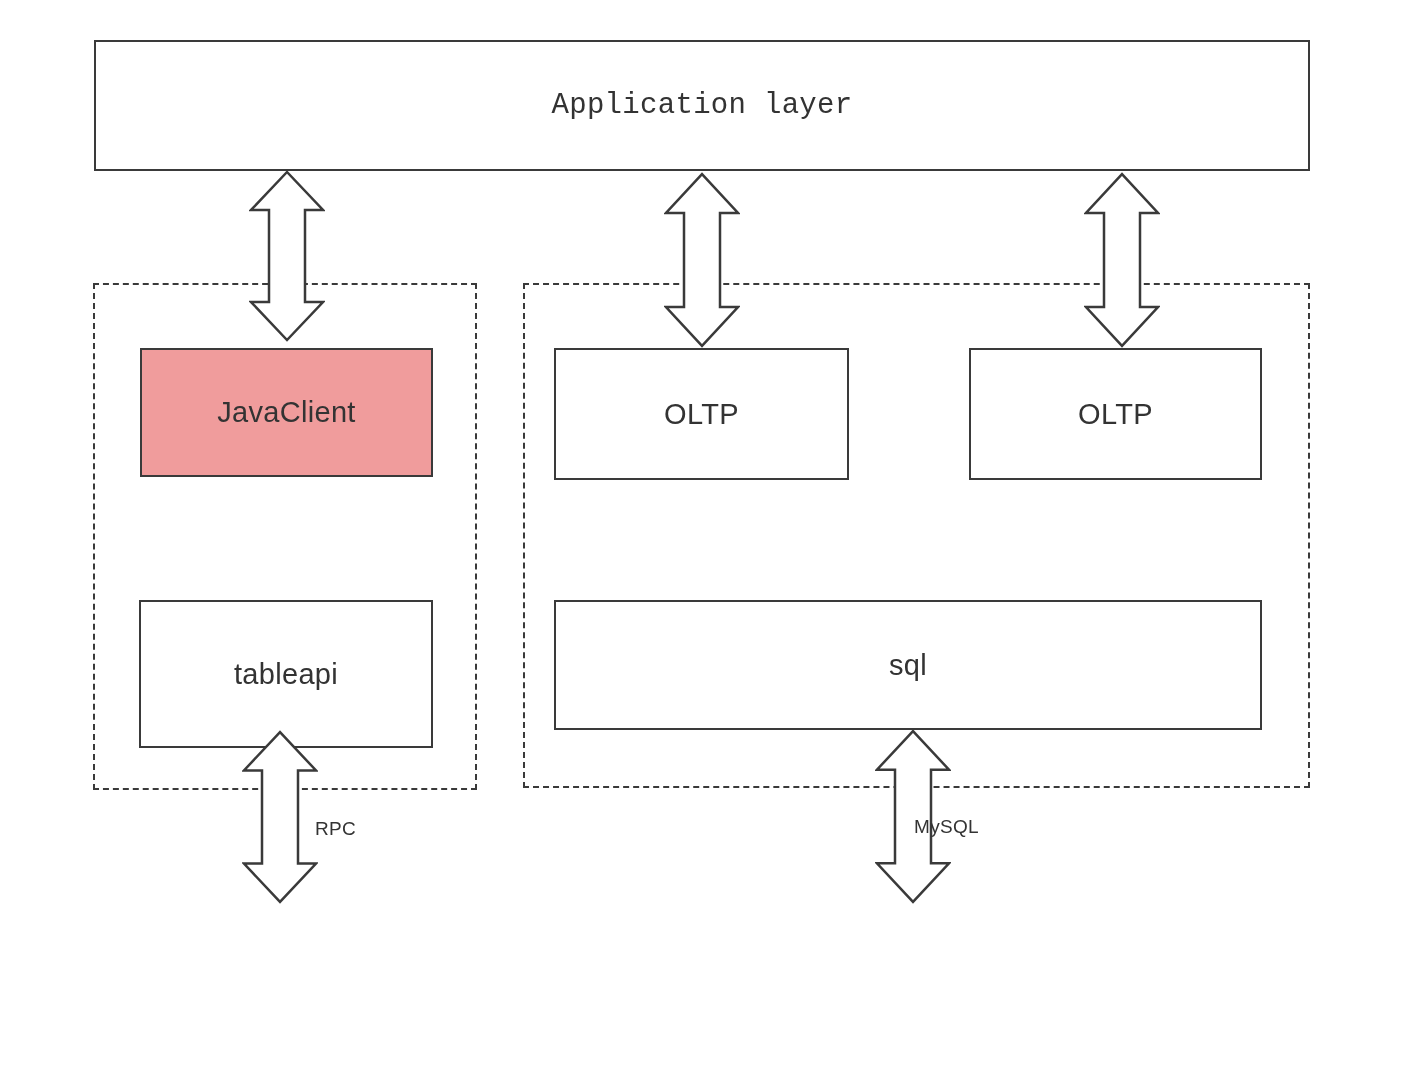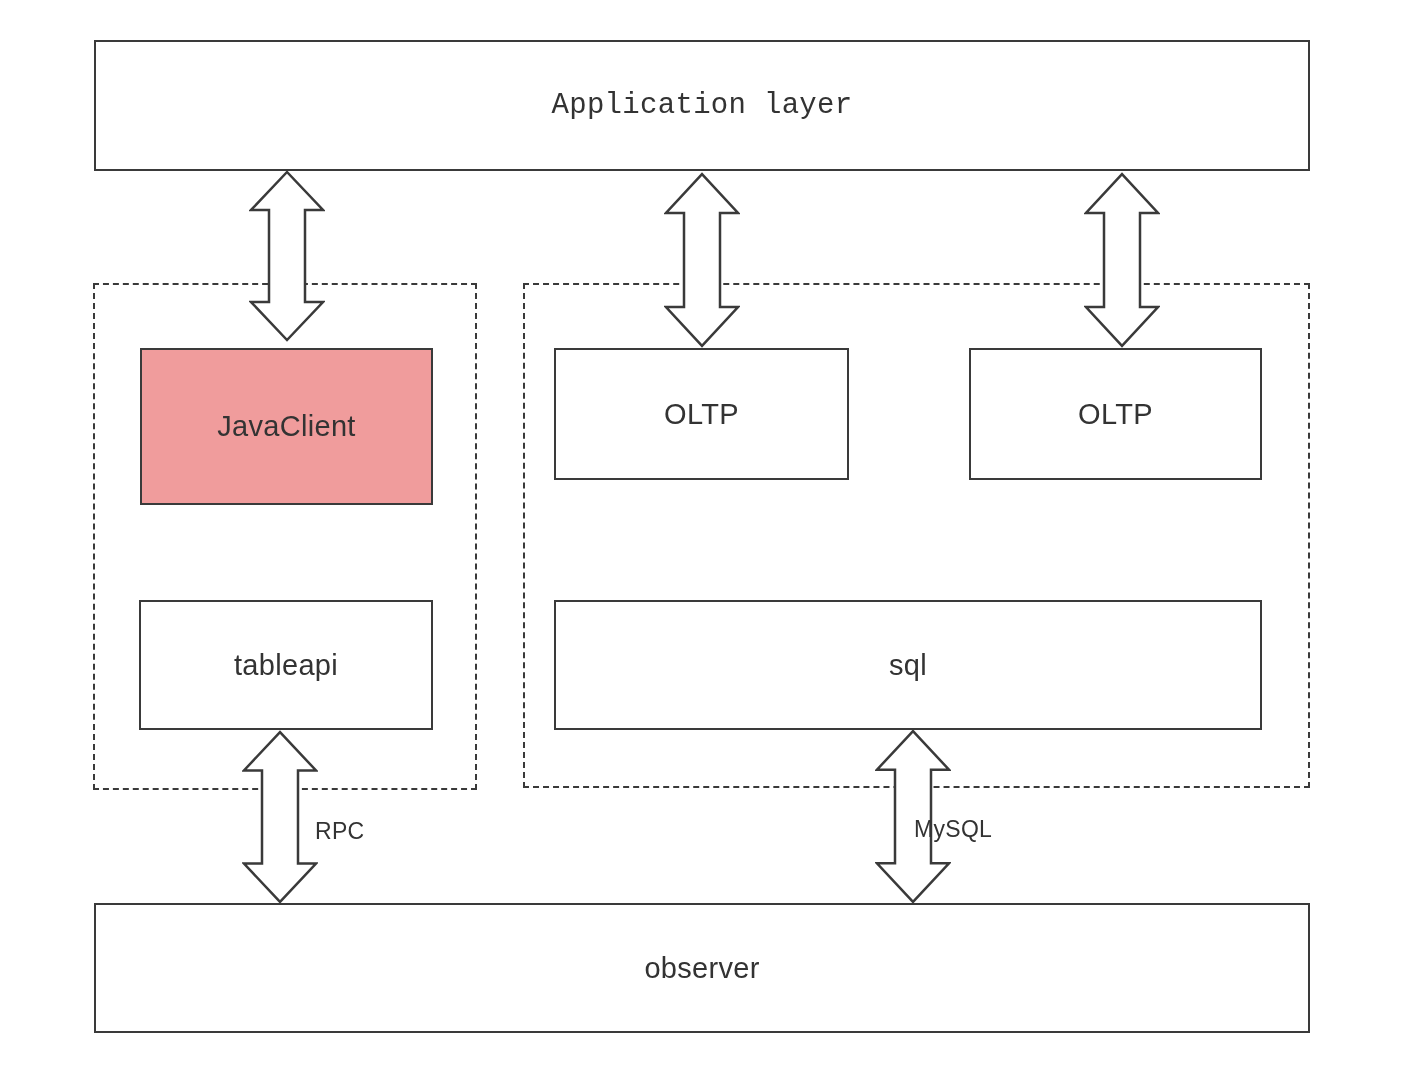--- a/index.html
+++ b/index.html
@@ -40,32 +40,32 @@
   .arrow {
     position: absolute;
   }
   .arrow svg {
     display: block;
     width: 100%;
     height: 100%;
   }
   .edge-label {
     position: absolute;
-    font-size: 23px;
+    font-size: 19px;
     color: #333333;
     white-space: nowrap;
     letter-spacing: 0.3px;
   }
   
   #app-layer   { left: 94px;  top: 40px;  width: 1216px; height: 131px; font-family: Liberation Mono, monospace; }
   #observer    { left: 94px;  top: 903px; width: 1216px; height: 130px; }
   #group-left  { left: 93px;  top: 283px; width: 384px;  height: 507px; }
   #group-right { left: 523px; top: 283px; width: 787px;  height: 505px; }
-  #java-client { left: 140px; top: 348px; width: 293px;  height: 157px; }
-  #tableapi    { left: 139px; top: 600px; width: 294px;  height: 130px; }
+  #java-client { left: 140px; top: 348px; width: 293px;  height: 129px; }
+  #tableapi    { left: 139px; top: 600px; width: 294px;  height: 148px; }
   #oltp-left   { left: 554px; top: 348px; width: 295px;  height: 132px; }
   #oltp-right  { left: 969px; top: 348px; width: 293px;  height: 132px; }
   #sql         { left: 554px; top: 600px; width: 708px;  height: 130px; text-align: center; }
   #arrow-app-javaclient { left: 249px;  top: 170px; width: 76px; height: 172px; }
   #arrow-app-oltp-left  { left: 664px;  top: 172px; width: 76px; height: 176px; }
   #arrow-app-oltp-right { left: 1084px; top: 172px; width: 76px; height: 176px; }
   #arrow-tableapi-observer { left: 242px; top: 730px; width: 76px; height: 174px; }
   #arrow-sql-observer      { left: 875px; top: 729px; width: 76px; height: 175px; }
   #label-rpc   { left: 315px; top: 818px; }
   #label-mysql { left: 898px; top: 816px; margin-left: 16px; }
@@ -95,23 +95,20 @@
   </div>
 
   <div class="box" id="oltp-right">
     <span>OLTP</span>
   </div>
 
   <div class="box" id="sql">
     <span>sql</span>
   </div>
 
-  <div class="box" id="observer">
-    <span>observer</span>
-  </div>
 
   <div class="arrow" id="arrow-app-javaclient">
     <svg viewBox="0 0 76 172" preserveAspectRatio="none">
       <polygon points="38,2 2,40 20,40 20,132 2,132 38,170 74,132 56,132 56,40 74,40" fill="#ffffff" stroke="#3a3a3a" stroke-width="2.5" vector-effect="non-scaling-stroke"></polygon>
     </svg>
   </div>
 
   <div class="arrow" id="arrow-app-oltp-left">
     <svg viewBox="0 0 76 172" preserveAspectRatio="none">
       <polygon points="38,2 2,40 20,40 20,132 2,132 38,170 74,132 56,132 56,40 74,40" fill="#ffffff" stroke="#3a3a3a" stroke-width="2.5" vector-effect="non-scaling-stroke"></polygon>

